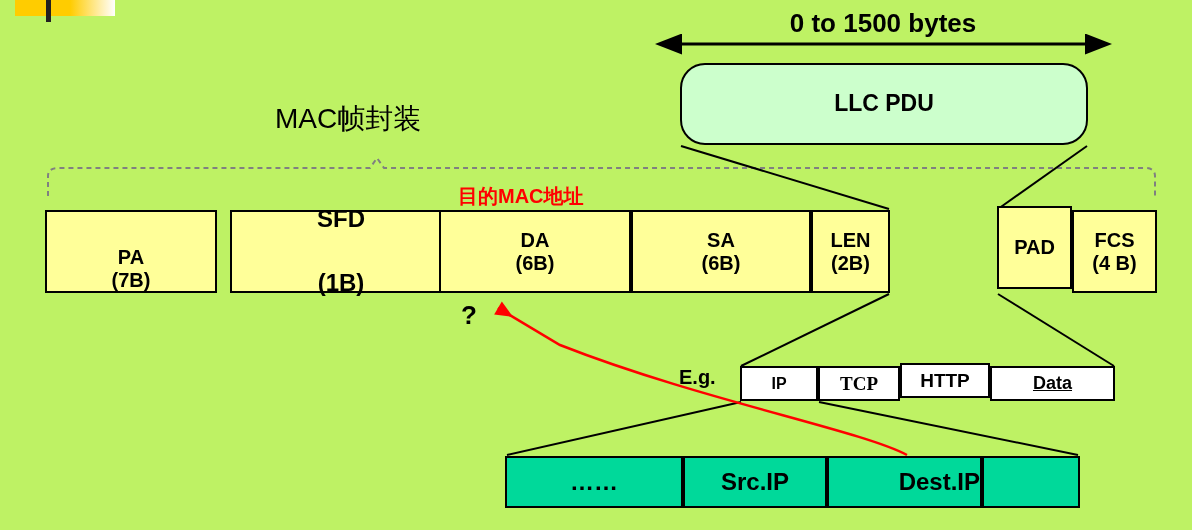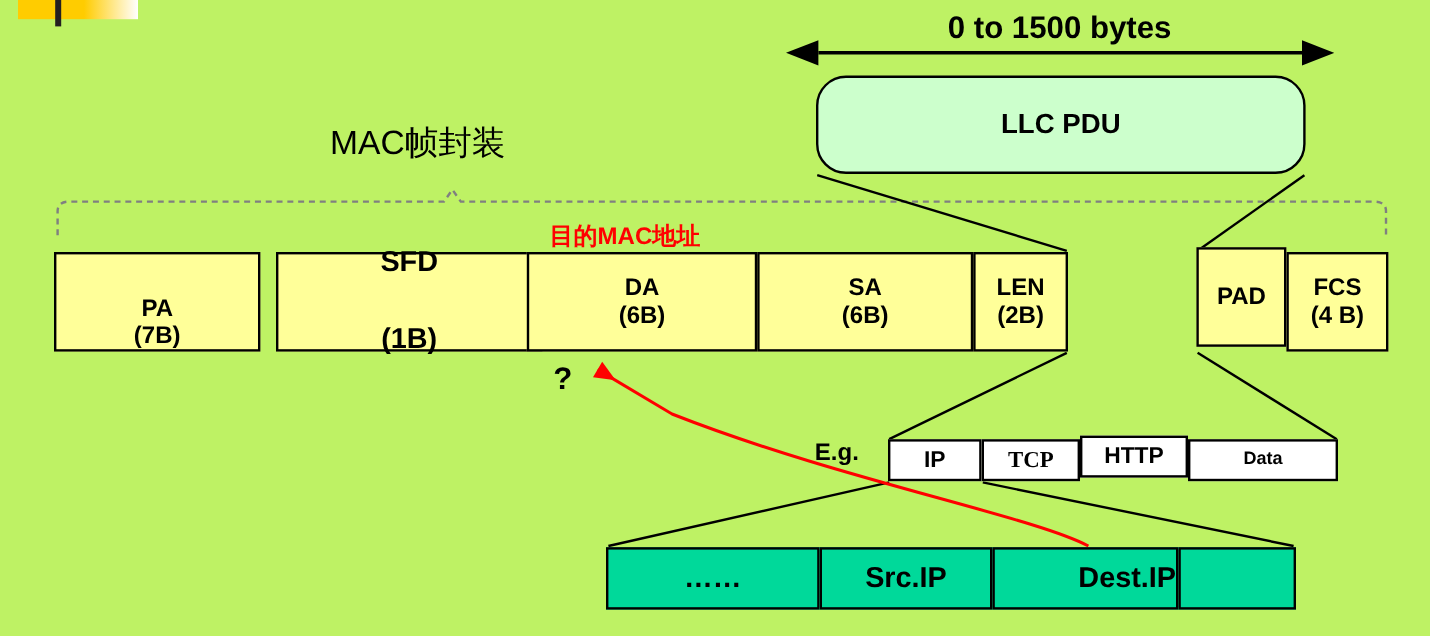--- a/index.html
+++ b/index.html
@@ -99,24 +99,24 @@
   #box-pa   { left: 45px;  top: 210px; width: 172px; height: 83px; font-size: 20px; justify-content: flex-end; }
   #box-sfd  { left: 230px; top: 210px; width: 222px; height: 83px; font-size: 24px; gap: 37px; }
   #box-da   { left: 439px; top: 210px; width: 192px; height: 83px; font-size: 20px; }
   #box-sa   { left: 631px; top: 210px; width: 180px; height: 83px; font-size: 20px; align-items: center; }
   #box-len  { left: 811px; top: 210px; width: 79px;  height: 83px; font-size: 20px; }
   #box-pad  { left: 997px; top: 206px; width: 75px;  height: 83px; font-size: 20px; }
   #box-fcs  { left: 1072px;top: 210px; width: 85px;  height: 83px; font-size: 20px; }
   
   #box-llc  { left: 680px; top: 63px;  width: 408px; height: 82px; font-size: 23px; border-radius: 25px; }
   
-  #box-ip    { left: 740px;  top: 366px; width: 78px;  height: 35px; font-size: 19px; }
+  #box-ip    { left: 740px;  top: 366px; width: 78px;  height: 35px; font-size: 16px; }
   #box-tcp   { left: 818px;  top: 366px; width: 82px;  height: 35px; font-size: 19px; font-family: Liberation Serif, serif; }
   #box-http  { left: 900px;  top: 363px; width: 90px;  height: 35px; font-size: 19px; }
-  #box-data  { left: 990px;  top: 366px; width: 125px; height: 35px; font-size: 15px; }
+  #box-data  { left: 990px;  top: 366px; width: 125px; height: 35px; font-size: 18px; text-decoration: underline; }
   
   #box-dots     { left: 505px; top: 456px; width: 178px; height: 52px; font-size: 24px; }
   #box-srcip    { left: 683px; top: 456px; width: 144px; height: 52px; font-size: 24px; }
   #box-destip   { left: 827px; top: 456px; width: 155px; height: 52px; font-size: 24px; align-items: flex-end; }
   #box-iptail   { left: 982px; top: 456px; width: 98px;  height: 52px; font-size: 24px; }
 </style>
 </head>
 <body>
 
 <div id="stage">

